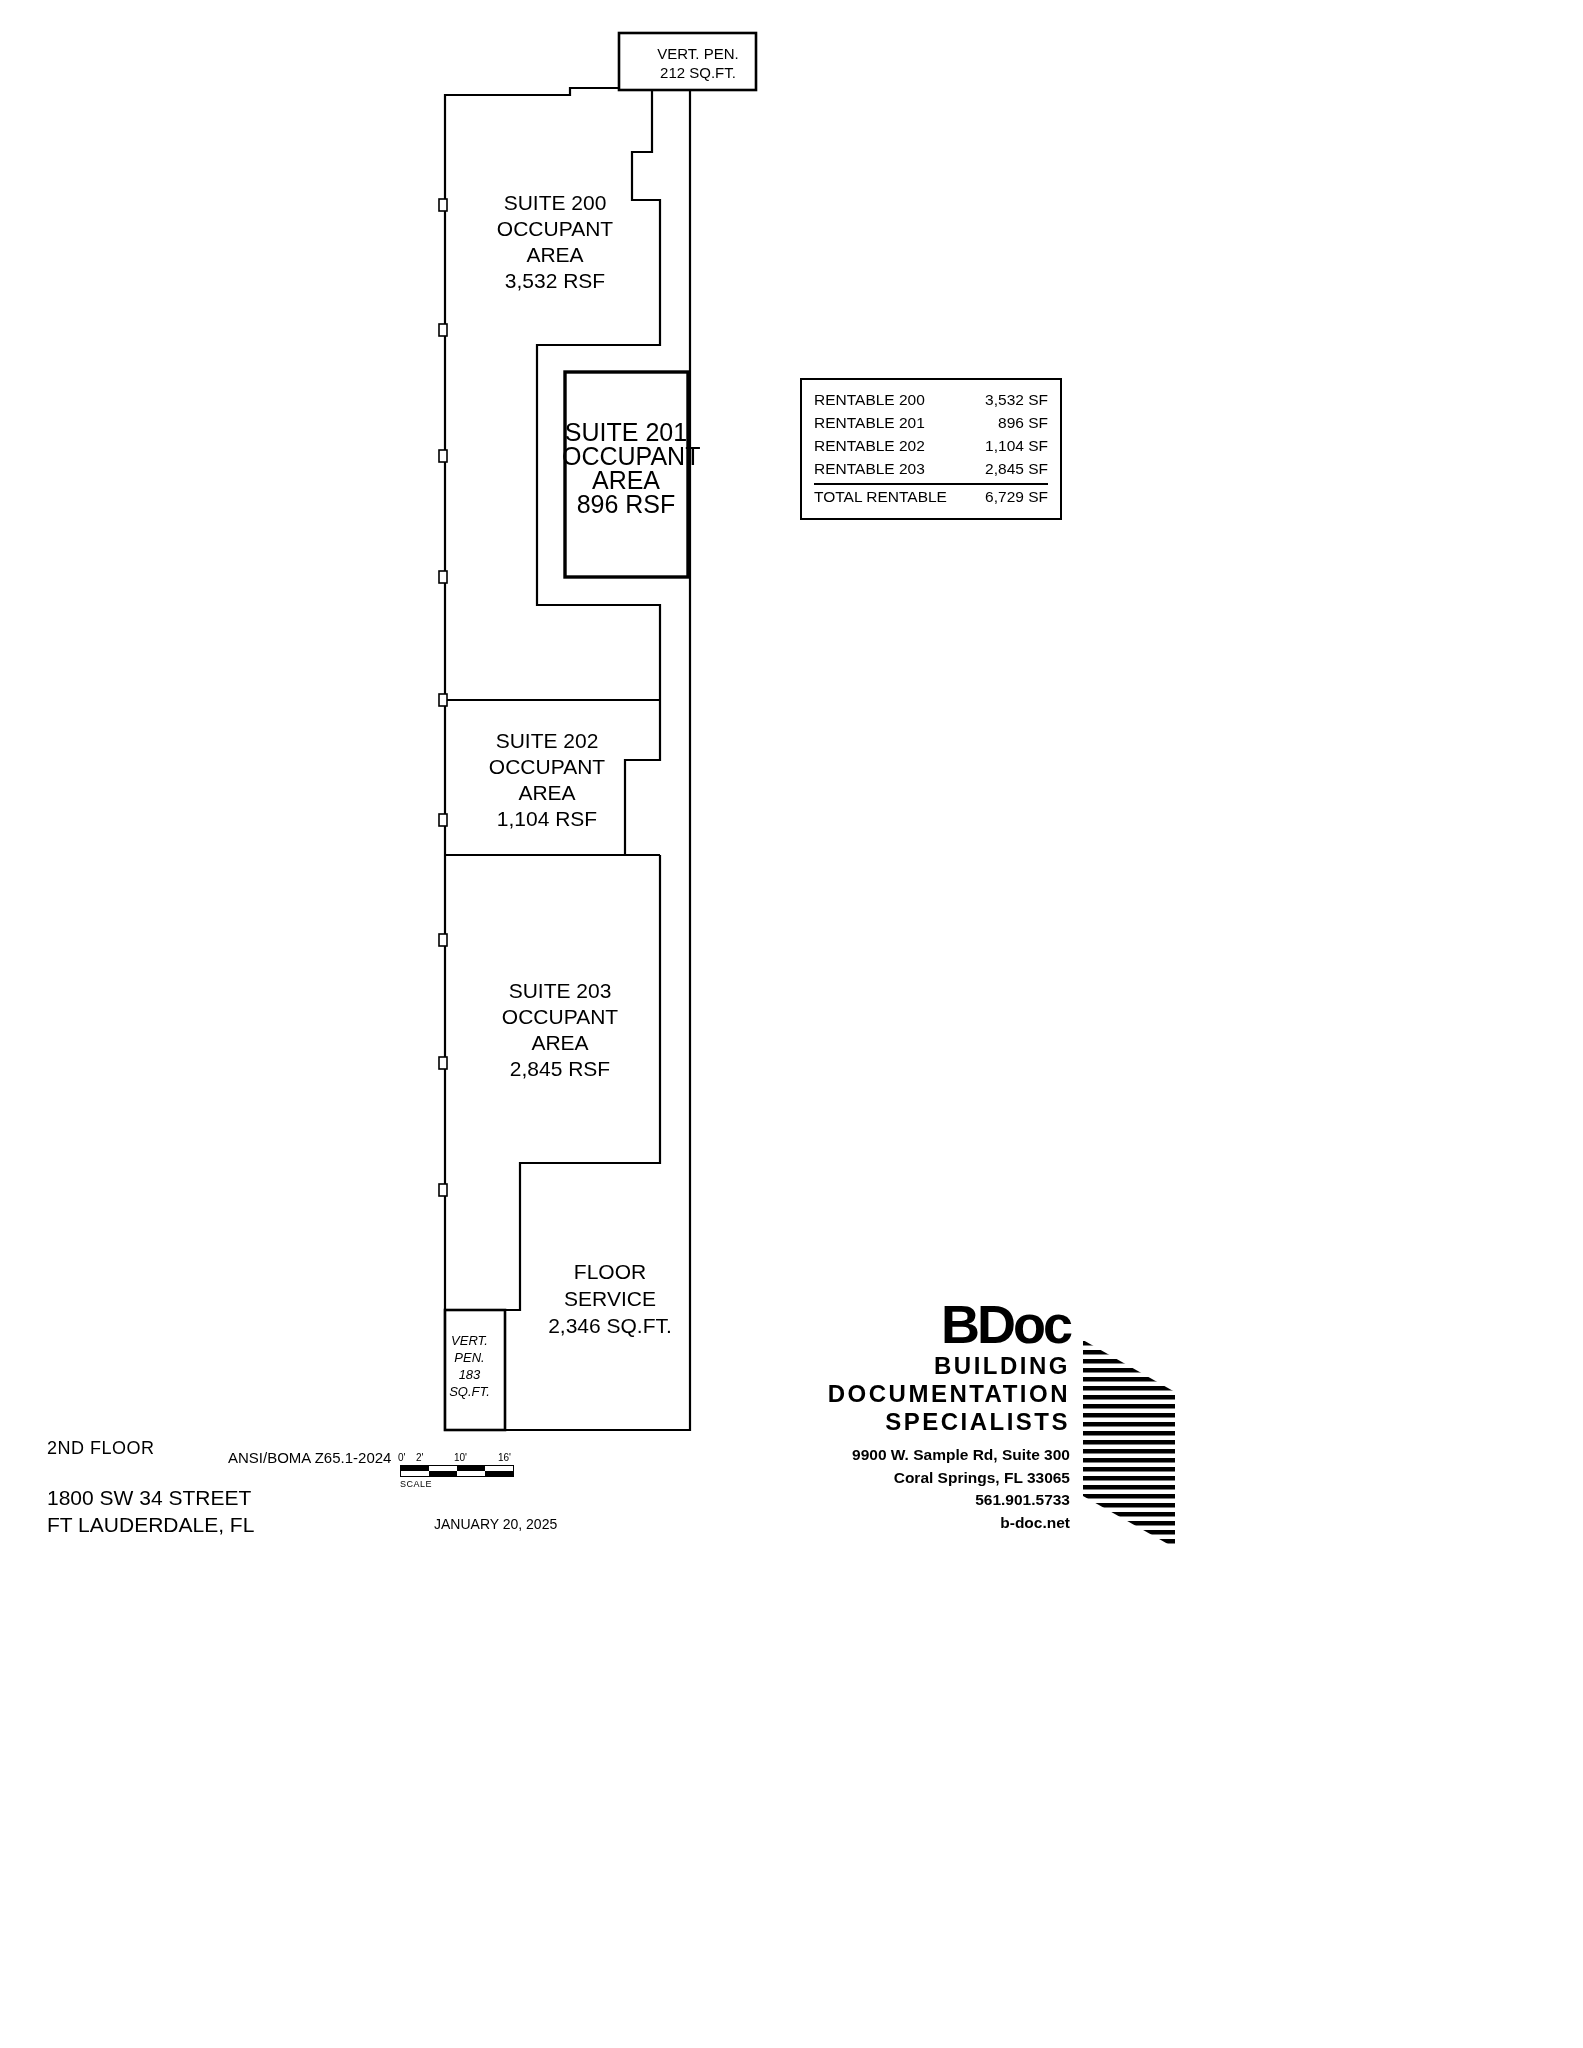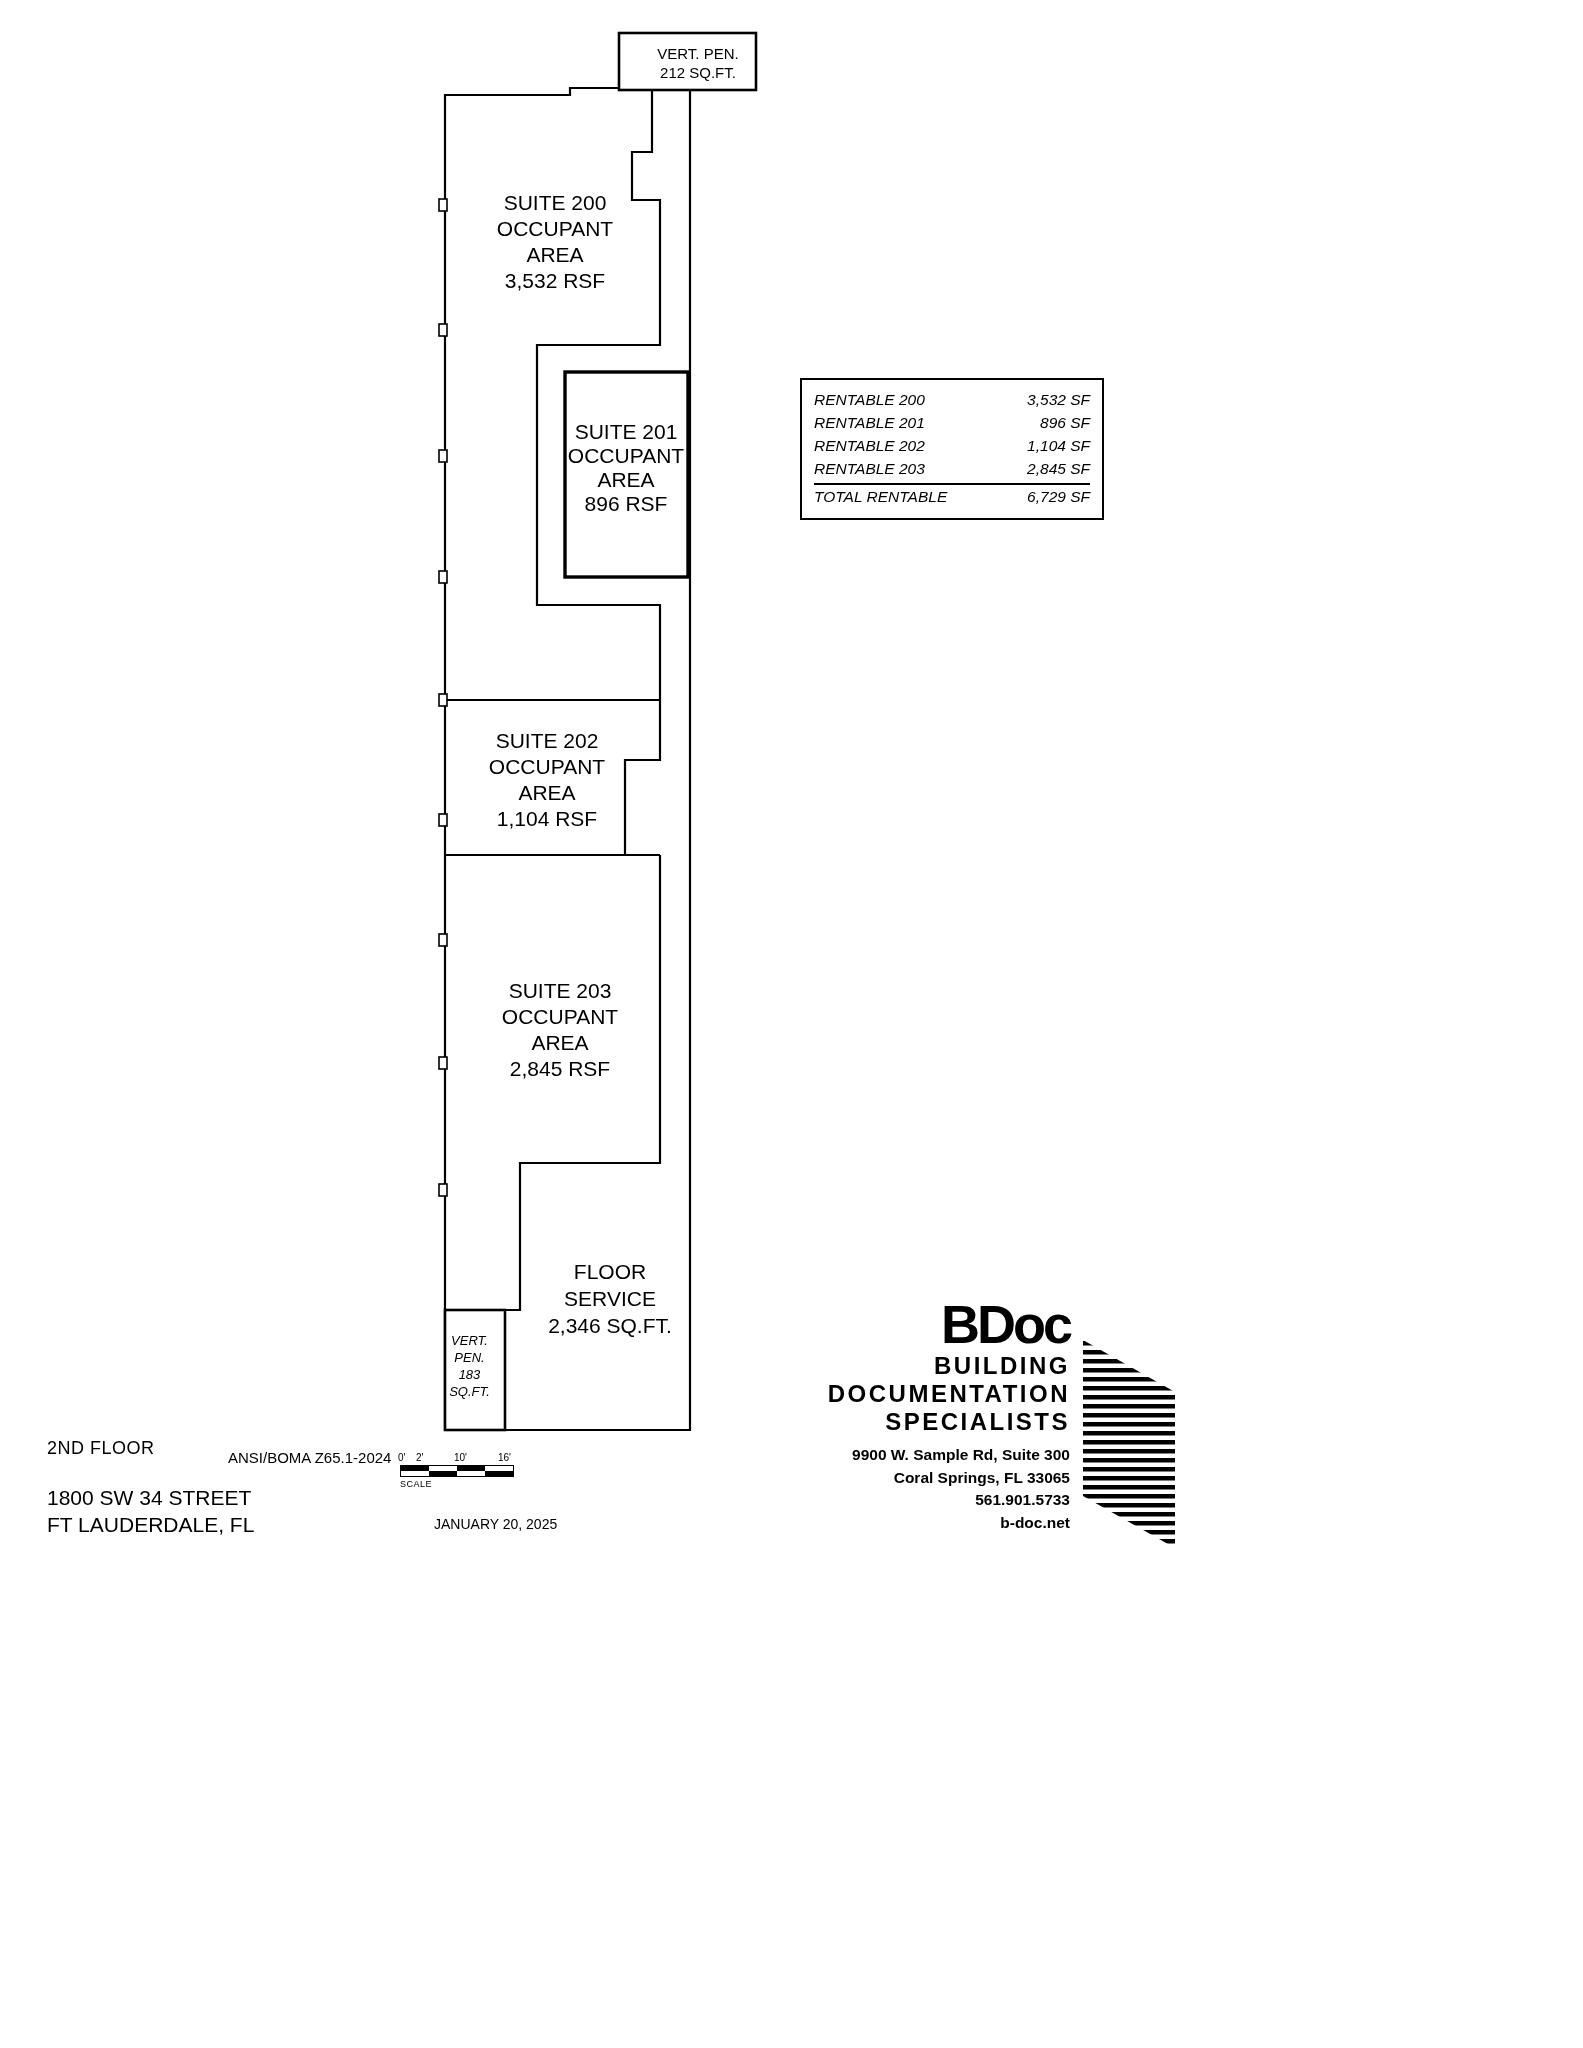--- a/index.html
+++ b/index.html
@@ -1,28 +1,28 @@
 <!DOCTYPE html>
 <html><head>
 <meta charset="utf-8">
 <style>
   html,body{margin:0;padding:0;background:#ffffff;}
   .page{position:relative;width:1583px;height:2048px;background:#ffffff;overflow:hidden;
         font-family:"Liberation Sans",sans-serif;color:#000;}
   svg.plan{position:absolute;left:0;top:0;}
   .plan-label{position:absolute;text-align:center;white-space:pre-line;color:#000;}
   .suite-label{font-size:21px;line-height:26px;}
-  .suite-label-sm{font-size:21px;line-height:24px;}
+  .suite-label-sm{font-size:25px;line-height:24px;}
   .vpen-top{font-size:15px;line-height:19px;}
   .vpen-bottom{font-size:13px;line-height:17px;}
   .floor-service{font-size:21px;line-height:27px;}
 
   
-  .rent-table{position:absolute;left:800px;top:378px;width:304px;box-sizing:border-box;
-              border:2.5px solid #000;padding:8px 12px 10px 12px;font-size:15.5px;font-style:italic;}
+  .rent-table{position:absolute;left:800px;top:378px;width:262px;box-sizing:border-box;
+              border:2.5px solid #000;padding:8px 12px 10px 12px;font-size:15.5px;}
   .rent-row{display:flex;justify-content:space-between;line-height:23px;}
   .rent-total{border-top:2.5px solid #000;margin-top:3px;}
   .rent-val{text-align:right;}
 
   
   .floor-title{position:absolute;left:47px;top:1438px;font-size:18px;letter-spacing:0.5px;}
   .standard{position:absolute;left:228px;top:1449px;font-size:15px;}
   .addr1{position:absolute;left:47px;top:1486px;font-size:21px;}
   .addr2{position:absolute;left:47px;top:1513px;font-size:21px;}
   .date{position:absolute;left:398px;top:1516px;font-size:14px;margin-left:36px;}

